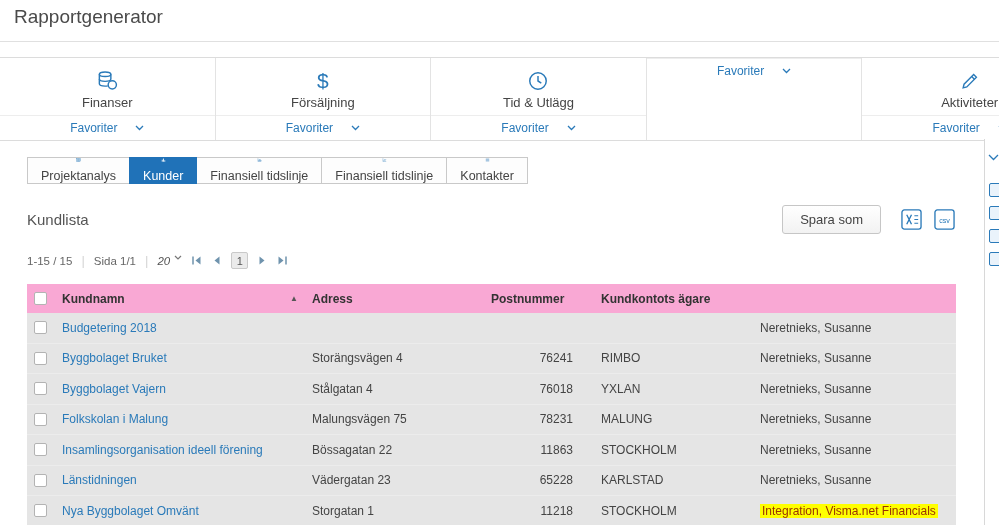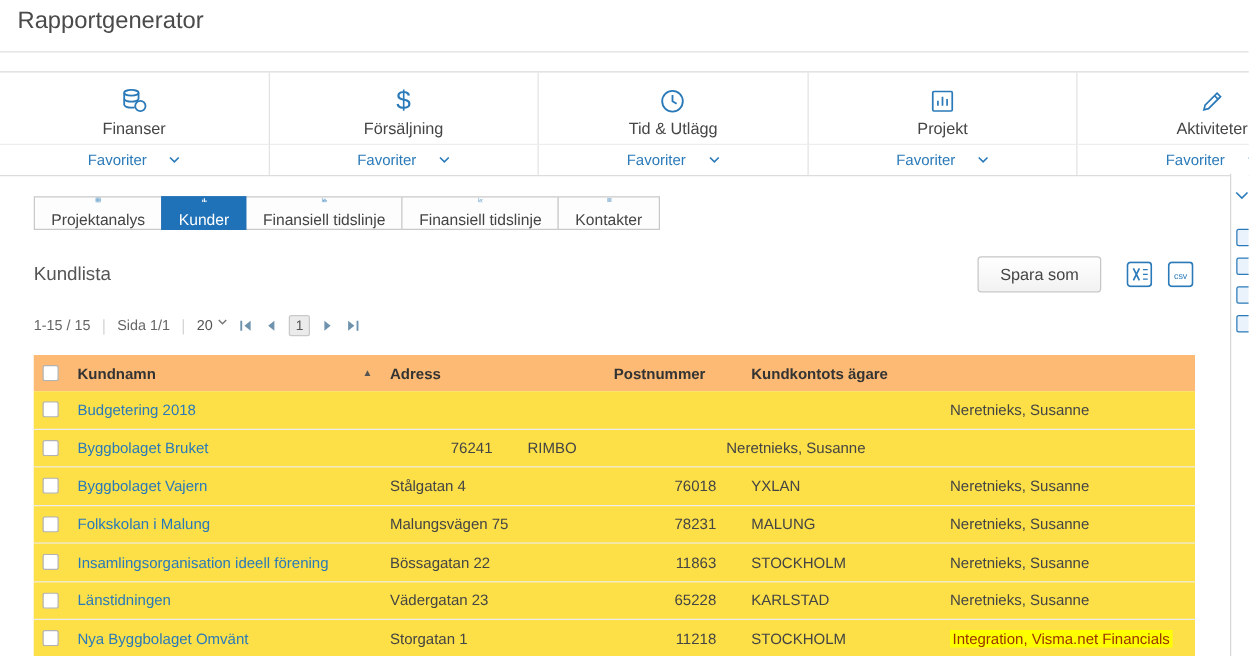--- a/index.html
+++ b/index.html
@@ -28,38 +28,38 @@
   
   .report-head { display:flex; align-items:center; margin:21px 0 0 27px; padding-right:44px; }
   .report-title { font-size:15px; color:#555; flex:1; }
   .save-btn { padding:6px 17px; font-size:13px; color:#444; background:linear-gradient(#ffffff,#f2f2f2); border:1px solid #c6c6c6; border-radius:3px; margin-right:20px; cursor:pointer; }
   .export-icons { display:flex; gap:12px; align-items:flex-end; }
   .exp { cursor:pointer; display:flex; }
 
   
   .pagination { margin:18px 0 0 27px; display:flex; align-items:center; gap:9px; font-size:11.5px; color:#666; }
   .sep { color:#d5d5d5; font-size:13px; }
-  .psize { display:flex; align-items:flex-start; gap:4px; cursor:pointer; color:#555; }
+  .psize { display:flex; align-items:flex-start; gap:4px; cursor:pointer; color:#555;font-style:italic; }
   .pgbtn { cursor:pointer; display:flex; align-items:center; }
   .pgbox { width:17px; height:17px; background:#ebebeb; border:1px solid #c9c9c9; border-radius:2px; font-size:11px; color:#555; display:flex; align-items:center; justify-content:center; cursor:pointer; }
 
   
   .table { margin:15px 0 0 27px; width:929px; font-size:12px; }
-  .thead { display:flex; background:#fdba74; height:29px; align-items:center; font-weight:bold; color:#333; }
+  .thead { display:flex; background:#f9a8d4; height:29px; align-items:center; font-weight:bold; color:#333; }
   .th, .td { padding:0 4px; white-space:nowrap; overflow:hidden; }
   .col-check { width:31px; display:flex; align-items:center; padding-left:7px; }
   .col-name { width:250px; display:flex; align-items:center; justify-content:space-between; }
   .col-address { width:179px; }
   .col-zip { width:110px; text-align:right; padding-right:24px; }
   .thead .col-zip { text-align:left; padding-right:4px; }
   .col-city { width:159px; }
   .col-owner { width:200px; }
   .checkbox { width:13px; height:13px; border:1px solid #b3b3b3; border-radius:2px; background:#fff; display:inline-block; cursor:pointer; }
   .sort-arrow { font-size:8px; color:#555; margin-right:6px; }
-  .trow { display:flex; align-items:center; height:30.5px; border-bottom:1px solid #ececec; color:#444; background:#fde047; }
+  .trow { display:flex; align-items:center; height:30.5px; border-bottom:1px solid #ececec; color:#444; background:#e5e5e5; }
   .link { color:#2a7ab9; cursor:pointer; }
   .hl { background:#ffff00; color:#993300; padding:1px 2px; }
 
   
   .right-panel { position:absolute; top:139px; right:0; bottom:0; width:15px; border-left:1px solid #d8d8d8; background:#fff; overflow:hidden; }
   .rp-chevron { margin:8px 0 18px 3px; cursor:pointer; }
   .rp-icons { display:flex; flex-direction:column; gap:9px; margin-left:4px; }
   .rp-ic { width:14px; height:14px; border:1px solid #2a7ab9; border-radius:2px; background:#eaf3fb; cursor:pointer; flex:none; }
 </style>
 </head>
@@ -114,29 +114,20 @@
         <span class="cat-label">Tid &amp; Utlägg</span>
       </div>
       <div class="cat-fav">
         <span>Favoriter</span>
         <svg width="9" height="6" viewBox="0 0 9 6">
             <path d="M1 1l3.5 3.5L8 1" fill="none" stroke="#2a7ab9" stroke-width="1.3"></path>
           </svg>
       </div>
     </div>
     <div class="cat">
-      <div class="cat-top">
-        <span class="cat-icon">
-          <svg width="22" height="22" viewBox="0 0 24 24" fill="none" stroke="#2a7ab9" stroke-width="1.5">
-              <rect x="3.5" y="3.5" width="17" height="17" rx="1"></rect>
-              <path d="M8 16v-4.5M12 16V8M16 16v-6"></path>
-            </svg>
-        </span>
-        <span class="cat-label">Projekt</span>
-      </div>
       <div class="cat-fav">
         <span>Favoriter</span>
         <svg width="9" height="6" viewBox="0 0 9 6">
             <path d="M1 1l3.5 3.5L8 1" fill="none" stroke="#2a7ab9" stroke-width="1.3"></path>
           </svg>
       </div>
     </div>
     <div class="cat">
       <div class="cat-top">
         <span class="cat-icon">
@@ -280,20 +271,21 @@
           <div class="td col-city"></div>
           <div class="td col-owner"><span>Neretnieks, Susanne</span></div>
         </div>
         <div class="trow">
           <div class="td col-check">
             <span class="checkbox"></span>
           </div>
           <div class="td col-name">
             <span class="link">Byggbolaget Bruket</span>
           </div>
+          <div class="td col-address">Storängsvägen 4</div>
           <div class="td col-zip">76241</div>
           <div class="td col-city">RIMBO</div>
           <div class="td col-owner"><span>Neretnieks, Susanne</span></div>
         </div>
         <div class="trow">
           <div class="td col-check">
             <span class="checkbox"></span>
           </div>
           <div class="td col-name">
             <span class="link">Byggbolaget Vajern</span>

